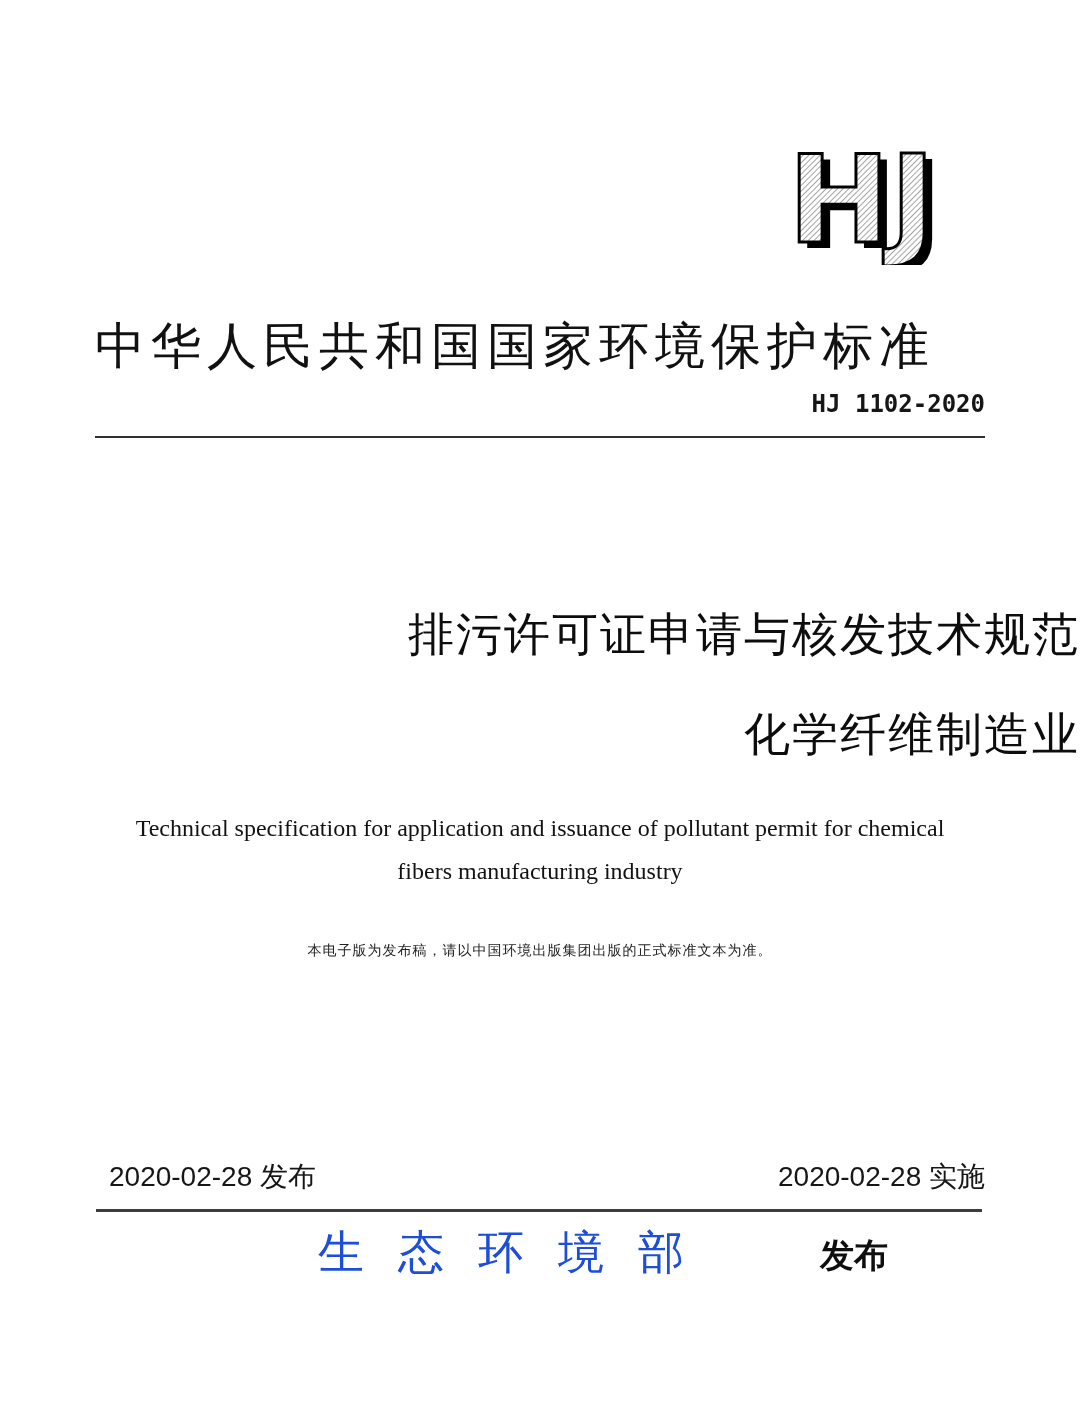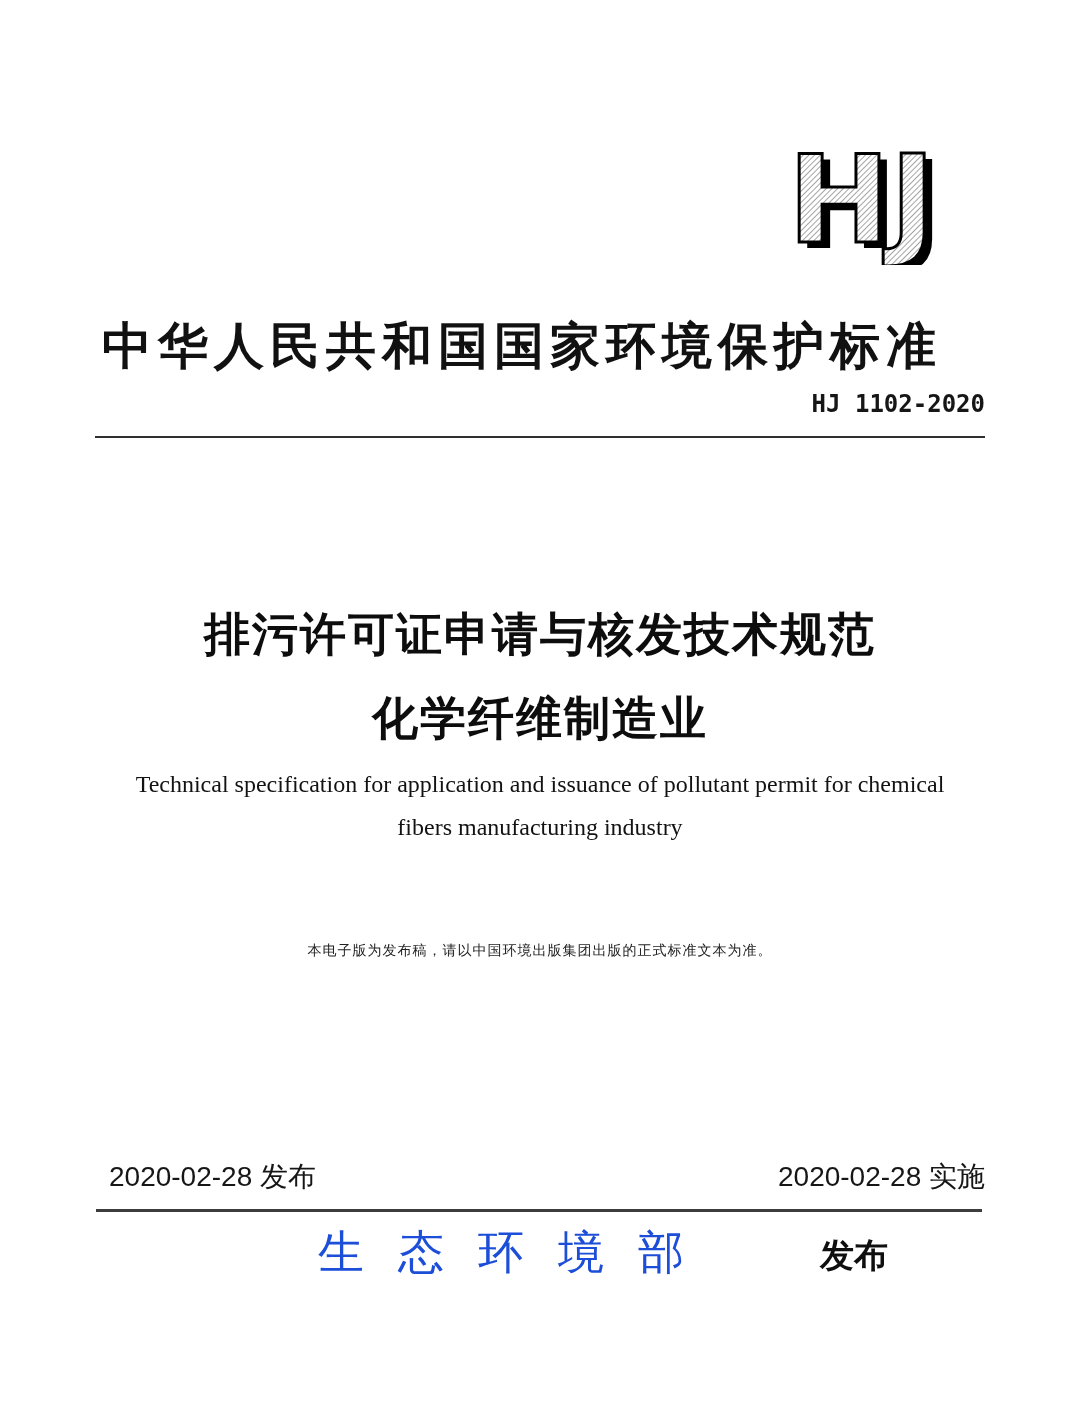--- a/index.html
+++ b/index.html
@@ -26,25 +26,24 @@
     height: 125px;
   }
 
   
   .header-title {
     position: absolute;
     left: 95px;
     top: 313px;
     width: 900px;
     font-size: 50px;
-    font-weight: bold;
+    font-weight: normal;
     letter-spacing: 6px;
     white-space: nowrap;
     color: #111111;
-    margin-left: 7px;
   }
 
   
   .standard-no {
     position: absolute;
     right: 95px;
     top: 390px;
     font-family: "DejaVu Sans Mono", "Liberation Mono", monospace;
     font-size: 24px;
     font-weight: bold;
@@ -59,40 +58,41 @@
     width: 890px;
     height: 2px;
     background: #2f2f2f;
   }
 
   
   .title-line1, .title-line2 {
     position: absolute;
     left: 0;
     width: 1080px;
-    text-align: center;
+    text-align: right;
     font-size: 46px;
-    font-weight: bold;
+    font-weight: normal;
     letter-spacing: 2px;
     color: #0d0d0d;
     white-space: nowrap;
   }
   .title-line1 { top: 604px; }
-  .title-line2 { top: 688px; }
+  .title-line2 { top: 704px; }
 
   
   .title-en1, .title-en2 {
     position: absolute;
     left: 0;
     width: 1080px;
     text-align: center;
     font-family: "Liberation Serif", "DejaVu Serif", serif;
     font-size: 24px;
     color: #121212;
     white-space: nowrap;
+    margin-top: 44px;
   }
   .title-en1 { top: 771px; }
   .title-en2 { top: 814px; }
 
   
   .note {
     position: absolute;
     left: 0;
     width: 1080px;
     top: 942px;

